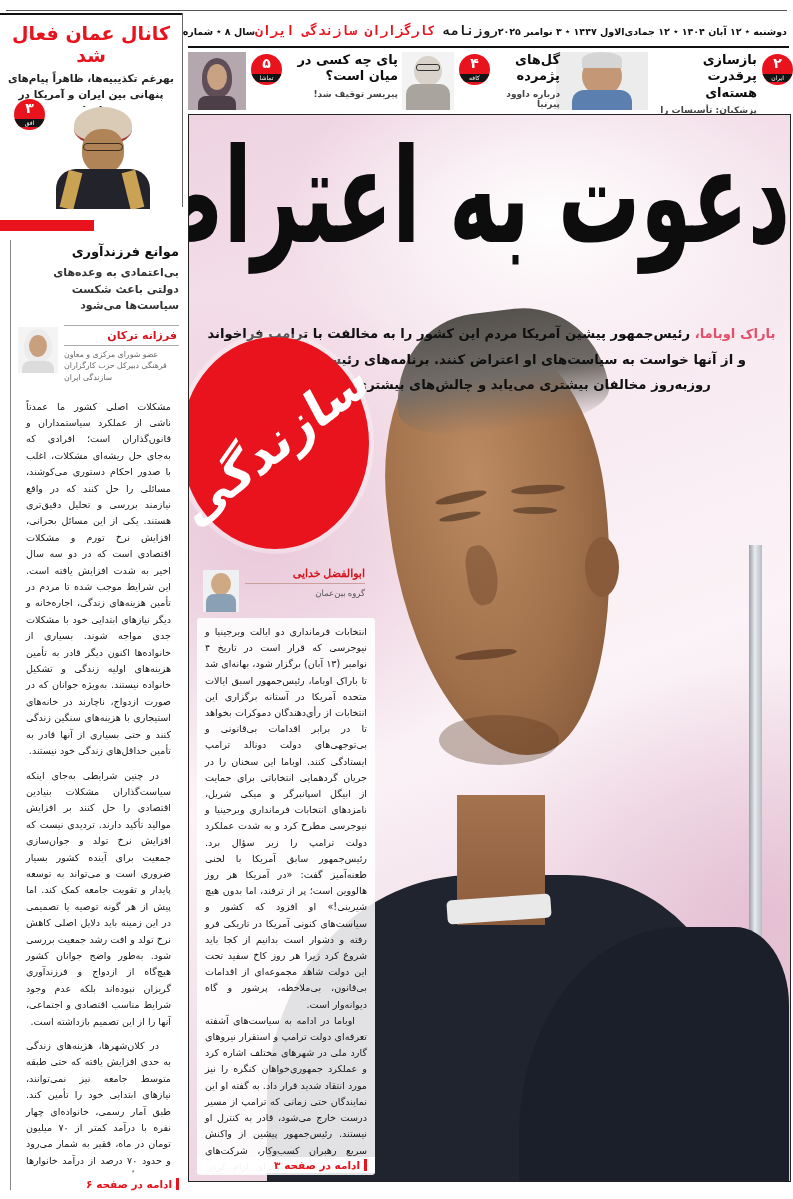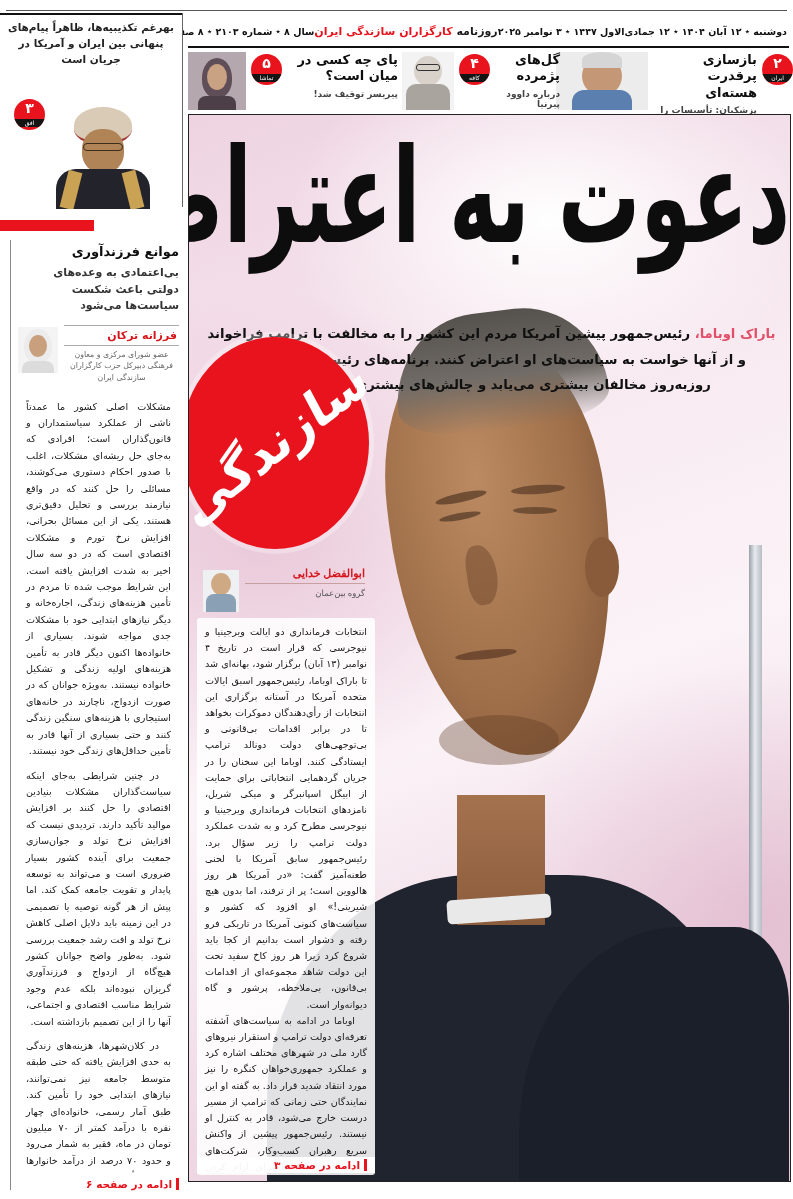--- a/index.html
+++ b/index.html
@@ -4,21 +4,21 @@
 <style>
   html,body{margin:0;padding:0;background:#e9e9e9;}
   .page{position:relative;width:793px;height:1199px;margin:0 auto;background:#fff;overflow:hidden;
         font-family:"DejaVu Sans","Liberation Sans",sans-serif;color:#1b1b1b;direction:rtl;}
   .rule{position:absolute;background:#333;}
   
   .top-rule{left:6px;right:6px;top:10px;height:1px;background:#555;}
   .masthead{position:absolute;top:19px;left:188px;width:601px;height:24px;display:flex;direction:rtl;
             align-items:center;justify-content:space-between;padding:0 2px;box-sizing:border-box;}
   .mh-small{font-size:9.5px;font-weight:bold;color:#111;white-space:nowrap;}
-  .mh-name{font-size:11px;font-weight:bold;white-space:nowrap;}
+  .mh-name{font-size:13px;font-weight:bold;white-space:nowrap;font-family:Liberation Mono, monospace;}
   .mh-name .red{color:#e8131d;}
   .masthead-rule{left:188px;width:601px;top:46px;height:2px;background:#111;}
   
   .teaser{position:absolute;top:52px;height:60px;display:flex;direction:rtl;align-items:flex-start;gap:5px;}
   .badge{width:31px;height:31px;border-radius:50%;background:#e8131d;position:relative;flex:none;
          color:#fff;text-align:center;overflow:hidden;margin-top:2px;}
   .badge-num{display:block;font-size:14px;font-weight:bold;line-height:19px;}
   .badge-label{position:absolute;bottom:3px;left:0;right:0;background:#141414;color:#fff;
                font-size:6px;line-height:8px;}
   .t-text{flex:1;min-width:0;}
@@ -39,21 +39,21 @@
   .note-label{position:absolute;right:3px;top:212px;font-size:12.5px;font-weight:bold;color:#e8131d;}
   .note{position:absolute;left:10px;top:240px;width:171px;border-left:1px solid #888;box-sizing:border-box;
         padding:4px 2px 0 7px;direction:rtl;}
   .note-title{font-size:13px;font-weight:bold;text-align:right;color:#0e0e0e;}
   .note-sub{font-size:11px;font-weight:bold;color:#333;text-align:right;margin-top:6px;line-height:1.5;}
   .note-author{position:relative;margin-top:10px;min-height:50px;}
   .na-photo{position:absolute;left:0;top:2px;width:40px;height:46px;background:#f4f4f4;overflow:hidden;}
   .na-photo div{position:absolute;}
   .na-name{margin-left:46px;border-top:1px solid #aaa;border-bottom:1px solid #aaa;color:#d6151c;
            font-size:11px;font-weight:bold;text-align:right;padding:3px 2px;}
-  .na-role{margin-left:46px;font-size:7.8px;color:#666;text-align:center;line-height:1.5;margin-top:3px;}
+  .na-role{margin-left:46px;font-size:7.8px;color:#666;text-align:left;line-height:1.5;margin-top:3px;}
   .note-body{margin-top:7px;font-size:9.6px;line-height:16.4px;text-align:justify;color:#161616;
              height:782px;overflow:hidden;}
   .note-body p{margin:8px;text-indent:12px;}
   .note-body p:first-child{text-indent:0;}
   .continue{color:#e8131d;font-weight:bold;font-size:10.5px;margin-top:5px;display:flex;align-items:center;gap:4px;}
   .cont-bar{display:inline-block;width:3px;height:12px;background:#e8131d;flex:none;}
   
   .main{position:absolute;left:188px;top:114px;width:603px;height:1068px;border:1px solid #222;
         box-sizing:border-box;overflow:hidden;background:#f7e9f0;}
   .main-bg{position:absolute;inset:0;
@@ -178,20 +178,21 @@
       <span class="badge-label">تماشا</span>
     </div>
     <div class="portrait" style="width:58px;height:58px;background:#b4a7ae;">
       <div style="left:14px;top:6px;width:30px;height:40px;border-radius:50% 50% 45% 45%;background:#5f4e58;"></div>
       <div style="left:19px;top:12px;width:20px;height:26px;border-radius:50%;background:#c9a183;"></div>
       <div style="left:10px;top:44px;width:38px;height:14px;border-radius:8px 8px 0 0;background:#4c3f47;"></div>
     </div>
   </div>
 
   <div class="oman">
+    <div class="oman-title">کانال عمان فعال شد</div>
     <div class="oman-sub">بهرغم تکذیبیه‌ها، ظاهراً پیام‌های پنهانی بین ایران و آمریکا در جریان است</div>
     <div class="oman-photo portrait" style="background:#fff;">
       <div style="left:24px;top:0px;width:58px;height:34px;border-radius:50% 50% 40% 40%;background:#d9cbb6;border-bottom:3px solid #a33a3a;"></div>
       <div style="left:32px;top:22px;width:42px;height:44px;border-radius:45%;background:#b08457;"></div>
       <div style="left:33px;top:36px;width:40px;height:8px;border:1.5px solid #3a2d20;border-radius:4px;background:transparent;box-sizing:border-box;"></div>
       <div style="left:6px;top:62px;width:94px;height:40px;border-radius:20px 20px 0 0;background:#23232b;"></div>
       <div style="left:14px;top:64px;width:14px;height:38px;background:#c9a254;transform:rotate(14deg);"></div>
       <div style="left:76px;top:64px;width:14px;height:38px;background:#c9a254;transform:rotate(-14deg);"></div>
     </div>
     <div class="badge oman-badge">

